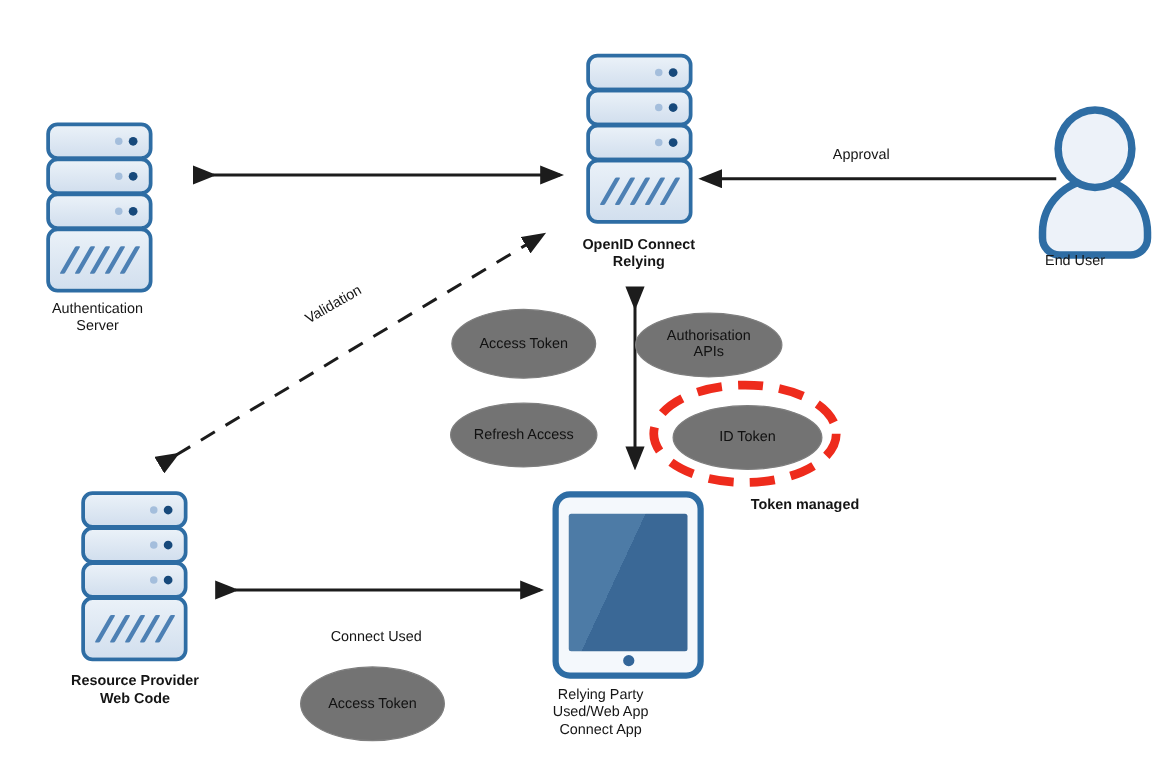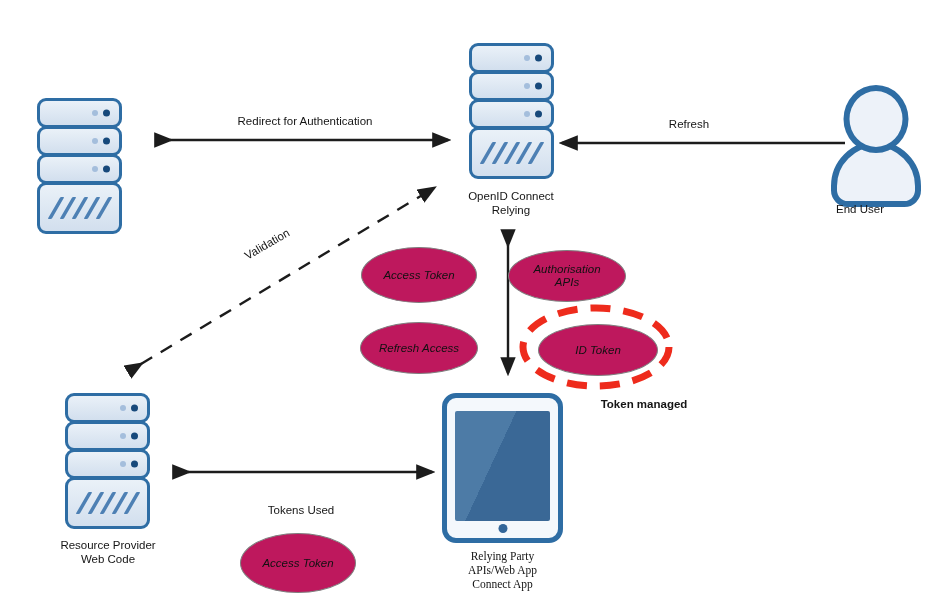--- a/index.html
+++ b/index.html
@@ -20,22 +20,22 @@
   .arrow-dashed{stroke-dasharray:13 10;}
   .red-dash{stroke:var(--highlight-red);stroke-width:7;fill:none;stroke-dasharray:20 13;}
 
   
   .label{position:absolute;font-size:11.5px;line-height:1.22;text-align:center;color:#151515;z-index:3;}
   .label span{display:block;}
   .rot{transform:rotate(-30deg);}
 
   
   .token-ellipse{position:absolute;border:1.6px solid var(--ellipse-stroke);border-radius:50%;
-    background:#be185d;display:flex;flex-direction:column;align-items:center;justify-content:center;
-    font-size:11.5px;line-height:1.12;text-align:center;z-index:2;font-style:italic;}
+    background:#737373;display:flex;flex-direction:column;align-items:center;justify-content:center;
+    font-size:11.5px;line-height:1.12;text-align:center;z-index:2;}
   .token-ellipse span{display:block;}
 
   
   .server-icon{position:absolute;width:85px;display:flex;flex-direction:column;z-index:2;}
   .slab{height:30px;border:3.5px solid var(--node-stroke);background:linear-gradient(#eaf1f8,#d2dfee);
     border-radius:9px;margin-bottom:-2px;position:relative;box-sizing:border-box;}
   .dot{position:absolute;top:50%;transform:translateY(-50%);border-radius:50%;}
   .dot-light{right:21px;width:6px;height:6px;background:#a4bedc;}
   .dot-dark{right:9px;width:7px;height:7px;background:#17497b;}
   .server-base{height:52px;border:3.5px solid var(--node-stroke);background:linear-gradient(#eaf1f8,#d2dfee);
@@ -90,20 +90,24 @@
         <span class="dot dot-dark"></span>
       </div>
     <div class="server-base">
         <i></i>
         <i></i>
         <i></i>
         <i></i>
         <i></i>
       </div>
   </div>
+  <div class="label" style="left:28px;top:240px;width:100px;">
+    <span>Authentication</span>
+    <span>Server</span>
+  </div>
 
   <div class="server-icon" style="left:469px;top:43px;">
     <div class="slab">
         <span class="dot dot-light"></span>
         <span class="dot dot-dark"></span>
       </div>
     <div class="slab">
         <span class="dot dot-light"></span>
         <span class="dot dot-dark"></span>
       </div>
@@ -112,21 +116,21 @@
         <span class="dot dot-dark"></span>
       </div>
     <div class="server-base">
         <i></i>
         <i></i>
         <i></i>
         <i></i>
         <i></i>
       </div>
   </div>
-  <div class="label" style="left:461px;top:189px;width:100px;">
+  <div class="label" style="left:461px;top:189px;width:100px;font-weight:bold;">
     <span>OpenID Connect</span>
     <span>Relying</span>
   </div>
 
   <div class="person-icon">
     <div class="person-head"></div>
     <div class="person-body"></div>
   </div>
   <div class="label" style="left:820px;top:202px;width:80px;">
     <span>End User</span>
@@ -146,46 +150,43 @@
         <span class="dot dot-dark"></span>
       </div>
     <div class="server-base">
         <i></i>
         <i></i>
         <i></i>
         <i></i>
         <i></i>
       </div>
   </div>
-  <div class="label" style="left:48px;top:538px;width:120px;">
+  <div class="label" style="left:48px;top:538px;width:120px;font-weight:bold;">
     <span>Resource Provider</span>
     <span>Web Code</span>
   </div>
 
   <div class="tablet-icon">
     <div class="tablet-screen"></div>
     <div class="tablet-home"></div>
   </div>
-  <div class="label" style="left:442px;top:549px;width:121px;font-family:Liberation Serif, serif;">
+  <div class="label" style="left:420px;top:549px;width:121px;">
     <span>Relying Party</span>
-    <span>APIs/Web App</span>
+    <span>Used/Web App</span>
     <span>Connect App</span>
   </div>
 
-  <div class="label" style="left:195px;top:114px;width:220px;">
-    <span>Redirect for Authentication</span>
-  </div>
   <div class="label" style="left:639px;top:117px;width:100px;">
-    <span>Refresh</span>
+    <span>Approval</span>
   </div>
   <div class="label rot" style="left:217px;top:237px;width:100px;">
     <span>Validation</span>
   </div>
   <div class="label" style="left:251px;top:503px;width:100px;">
-    <span>Tokens Used</span>
+    <span>Connect Used</span>
   </div>
   <div class="label" style="left:584px;top:397px;width:120px;font-weight:bold;">
     <span>Token managed</span>
   </div>
 
   <div class="token-ellipse" style="left:361px;top:247px;width:114px;height:54px;">
     <span>Access Token</span>
   </div>
   <div class="token-ellipse" style="left:508px;top:250px;width:116px;height:50px;">
     <span>Authorisation</span>

